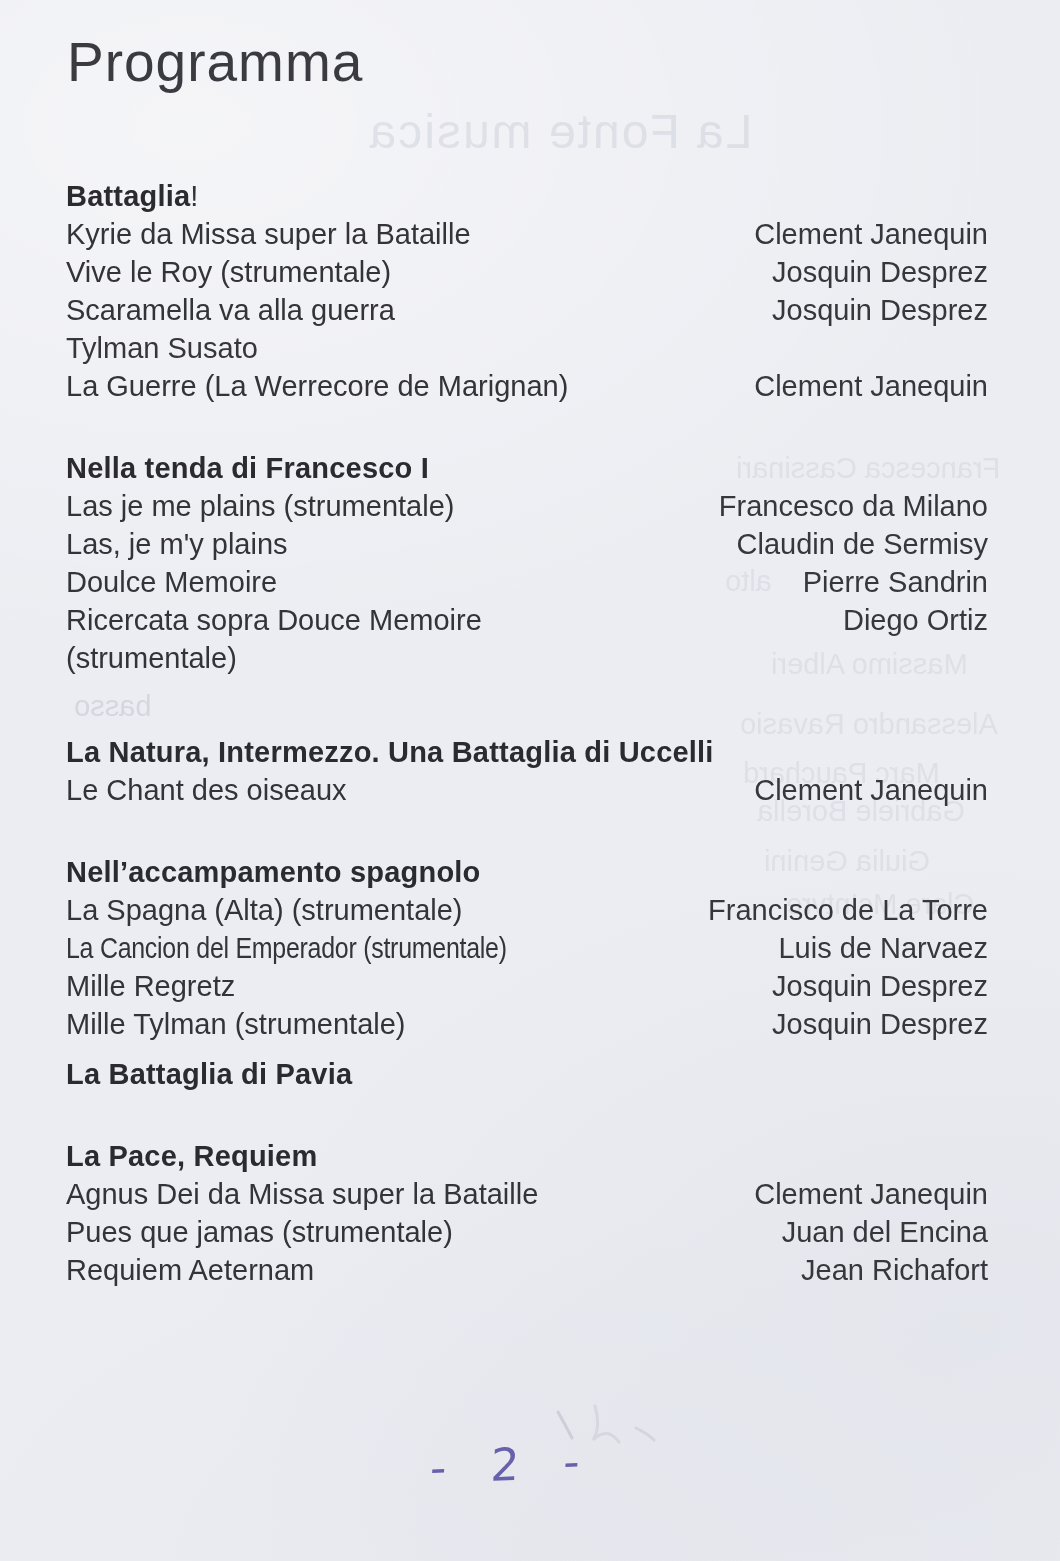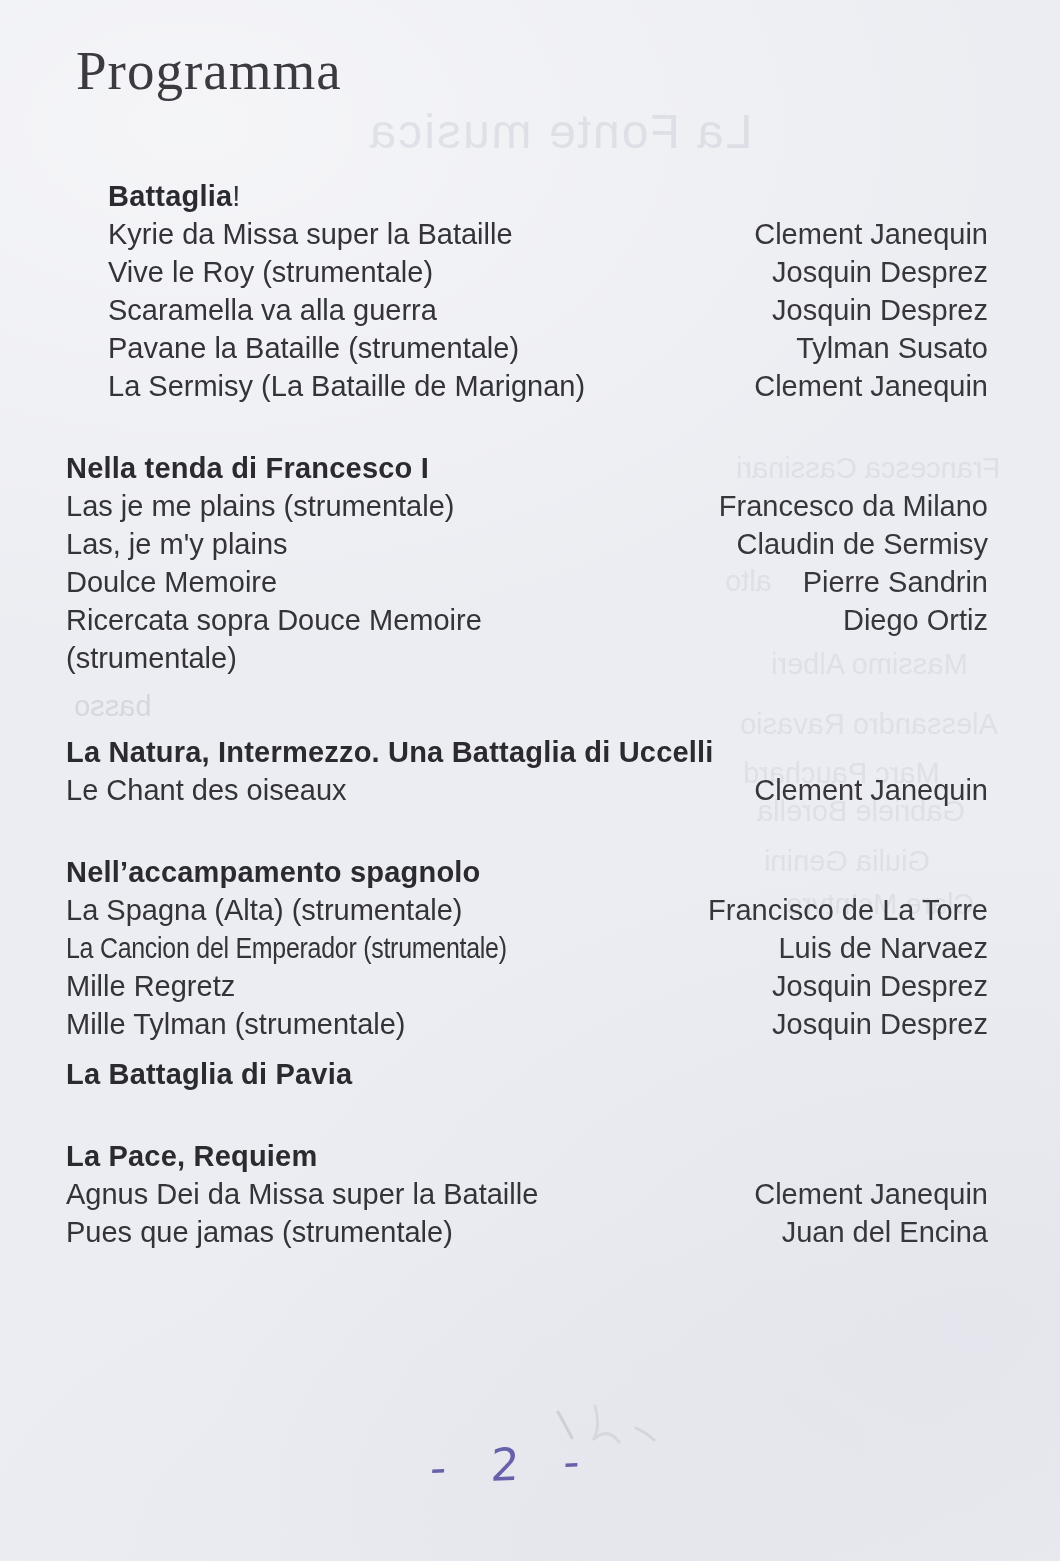--- a/index.html
+++ b/index.html
@@ -33,33 +33,33 @@
     position: absolute;
     font-size: 29px;
     color: rgba(98,110,140,0.10);
     transform: scaleX(-1);
     white-space: nowrap;
   }
   .st-line.strong { color: rgba(96,106,134,0.17); }
 
   
   .title {
-    position: absolute; left: 63px; top: 26px; margin: 13px;
-    font-family: Liberation Serif, serif;
+    position: absolute; left: 63px; top: 26px; margin: 4px;
+    font-family: Liberation Sans, sans-serif;
     font-weight: 400;
     font-size: 55px;
     letter-spacing: 1px;
     color: #3b3a40;
   }
   main {
     position: absolute; left: 66px; right: 72px; top: 177px;
     font-size: 29px; line-height: 38px;
   }
   section { margin-top: 44px; }
-  section:first-of-type { margin-top: 0; margin-left: 42px; }
+  section:first-of-type { margin-top: 0; }
   section:nth-of-type(3) { margin-top: 56px; }
   section:nth-of-type(5) { margin-top: 12px; }
   h2 {
     margin: 0; max-width: 680px;
     font-size: 29px; line-height: 38px; font-weight: 700;
     color: #2a2a2f;
     letter-spacing: 0.2px;
   }
   h2 .hsuffix { font-weight: 400; color: #333338; }
   .row { display: flex; justify-content: space-between; }
@@ -117,25 +117,24 @@
         </div>
         <div class="row">
           <span class="t">Vive le Roy (strumentale)</span>
           <span class="c">Josquin Desprez</span>
         </div>
         <div class="row">
           <span class="t">Scaramella va alla guerra</span>
           <span class="c">Josquin Desprez</span>
         </div>
         <div class="row">
-          <span class="t">Pavane la Bataille (strumentale)</span>
           <span class="c">Tylman Susato</span>
         </div>
         <div class="row">
-          <span class="t">La Sermisy (La Bataille de Marignan)</span>
+          <span class="t">La Guerre (La Werrecore de Marignan)</span>
           <span class="c">Clement Janequin</span>
         </div>
       </section>
       <section>
         <h2><span>Nella tenda di Francesco I</span><span class="hsuffix"></span></h2>
         <div class="row">
           <span class="t">Las je me plains (strumentale)</span>
           <span class="c">Francesco da Milano</span>
         </div>
         <div class="row">
@@ -185,20 +184,24 @@
       </section>
       <section>
         <h2><span>La Pace, Requiem</span><span class="hsuffix"></span></h2>
         <div class="row">
           <span class="t">Agnus Dei da Missa super la Bataille</span>
           <span class="c">Clement Janequin</span>
         </div>
         <div class="row">
           <span class="t">Pues que jamas (strumentale)</span>
           <span class="c">Juan del Encina</span>
+        </div>
+        <div class="row">
+          <span class="t">Requiem Aeternam</span>
+          <span class="c">Jean Richafort</span>
         </div>
       </section>
     </main>
 
   <div class="pagenum">- 2 -</div>
 
   <svg class="smudge" width="130" height="100" viewBox="0 0 130 100">
     <path d="M18 14 q10 18 14 26" stroke="rgba(120,122,142,0.22)" stroke-width="3" fill="none" stroke-linecap="round"></path>
     <path d="M55 8 q6 22 -2 34 q14 -14 26 2" stroke="rgba(120,122,142,0.14)" stroke-width="3" fill="none" stroke-linecap="round"></path>
     <path d="M96 30 q12 6 18 12" stroke="rgba(120,122,142,0.16)" stroke-width="3" fill="none" stroke-linecap="round"></path>

